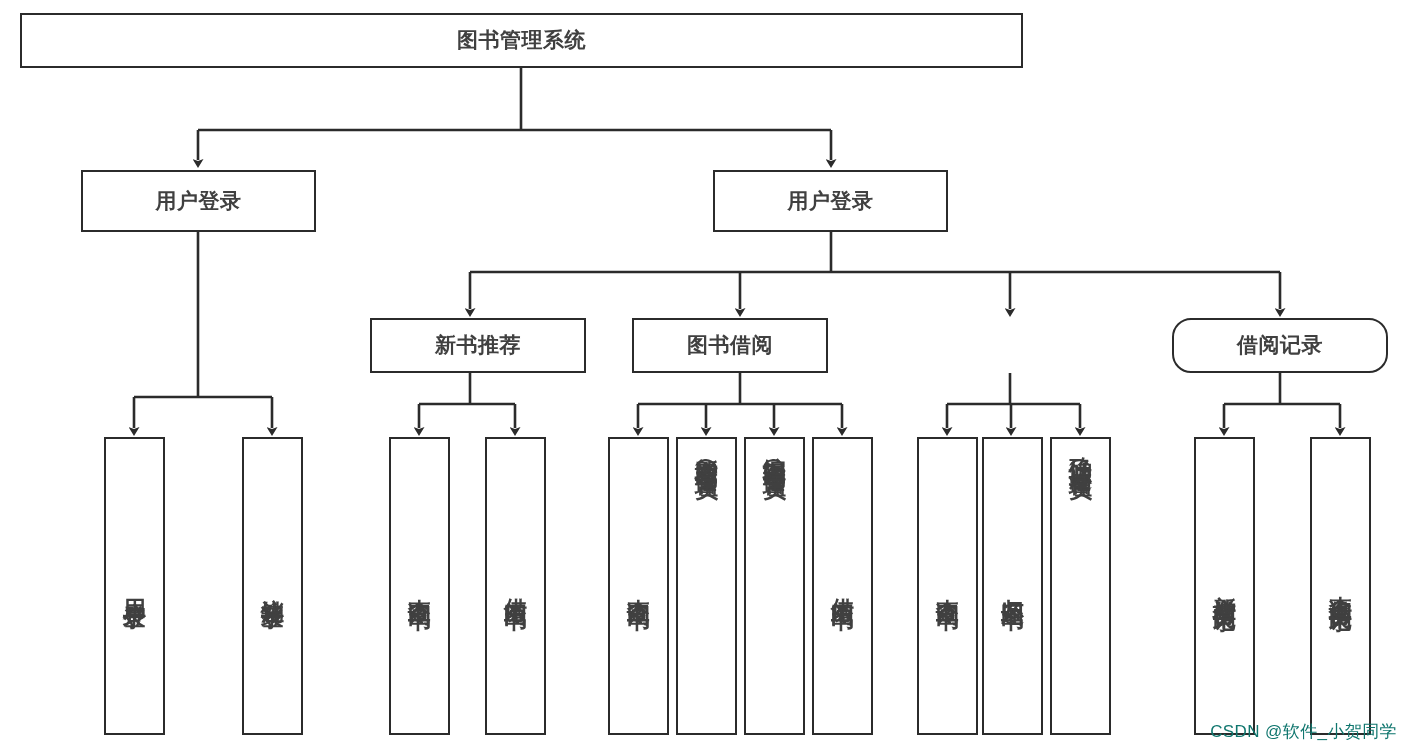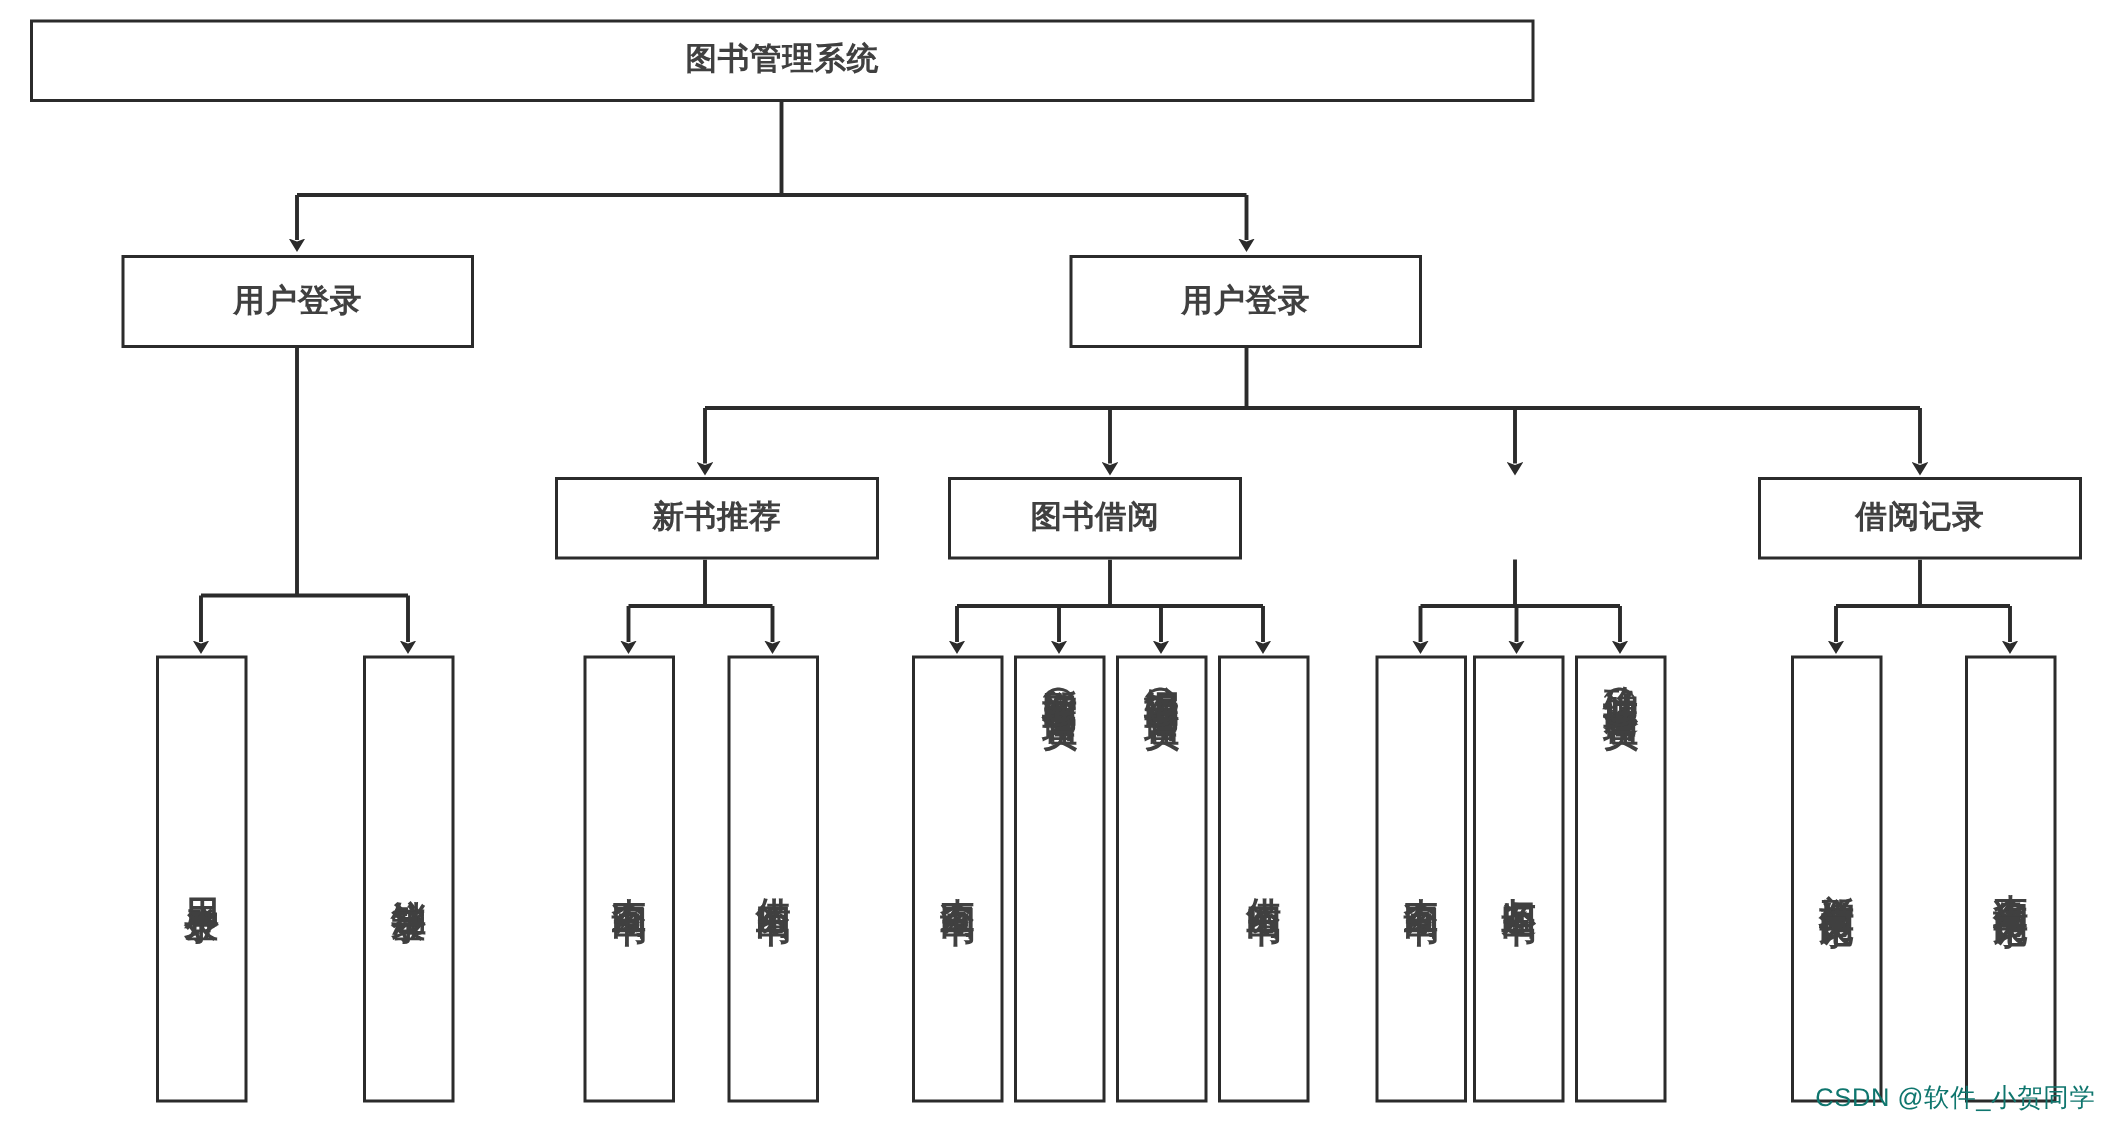--- a/index.html
+++ b/index.html
@@ -142,21 +142,21 @@
 
   <div class="node" style="left:370px; top:318px; width:216px; height:55px;">
     <span class="node-label">新书推荐</span>
   </div>
 
   <div class="node" style="left:632px; top:318px; width:196px; height:55px;">
     <span class="node-label">图书借阅</span>
   </div>
 
 
-  <div class="node" style="left:1172px; top:318px; width:216px; height:55px;">
+  <div class="node" style="left:1172px; top:318px; width:216px; height:55px;border-radius:19px;">
     <span class="node-label">借阅记录</span>
   </div>
 
   <div class="node vertical mid" style="left:104px; top:437px; width:61px; height:298px;">
     <span class="node-label">用户登录</span>
   </div>
 
   <div class="node vertical mid" style="left:242px; top:437px; width:61px; height:298px;">
     <span class="node-label">注销登录</span>
   </div>

